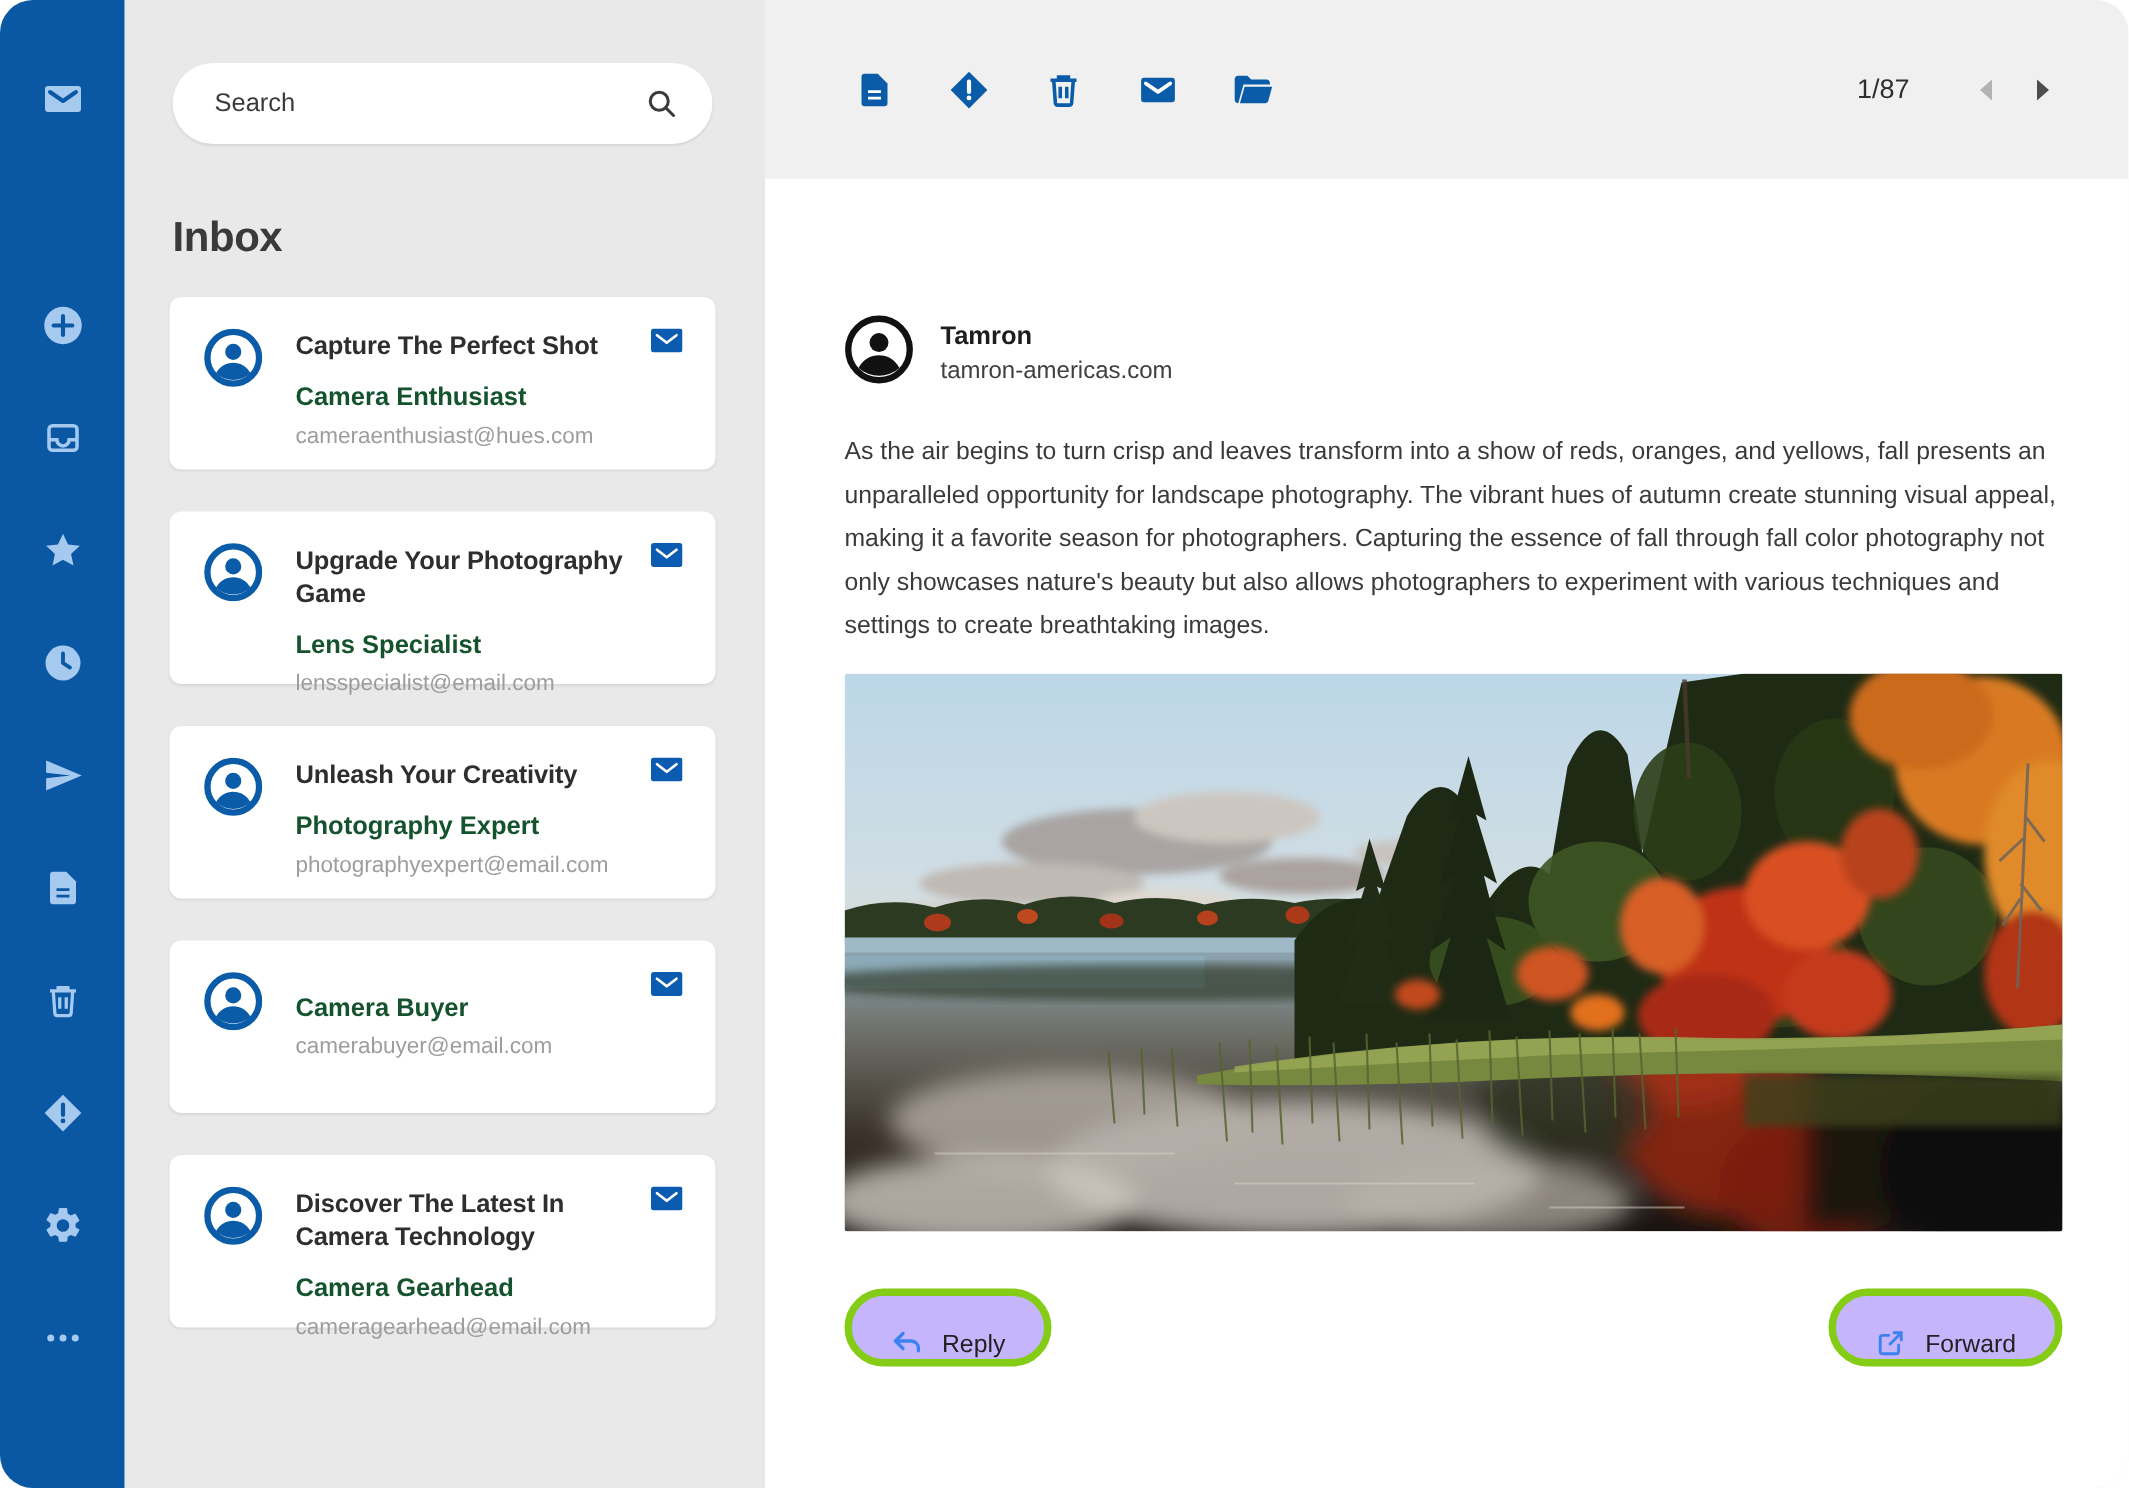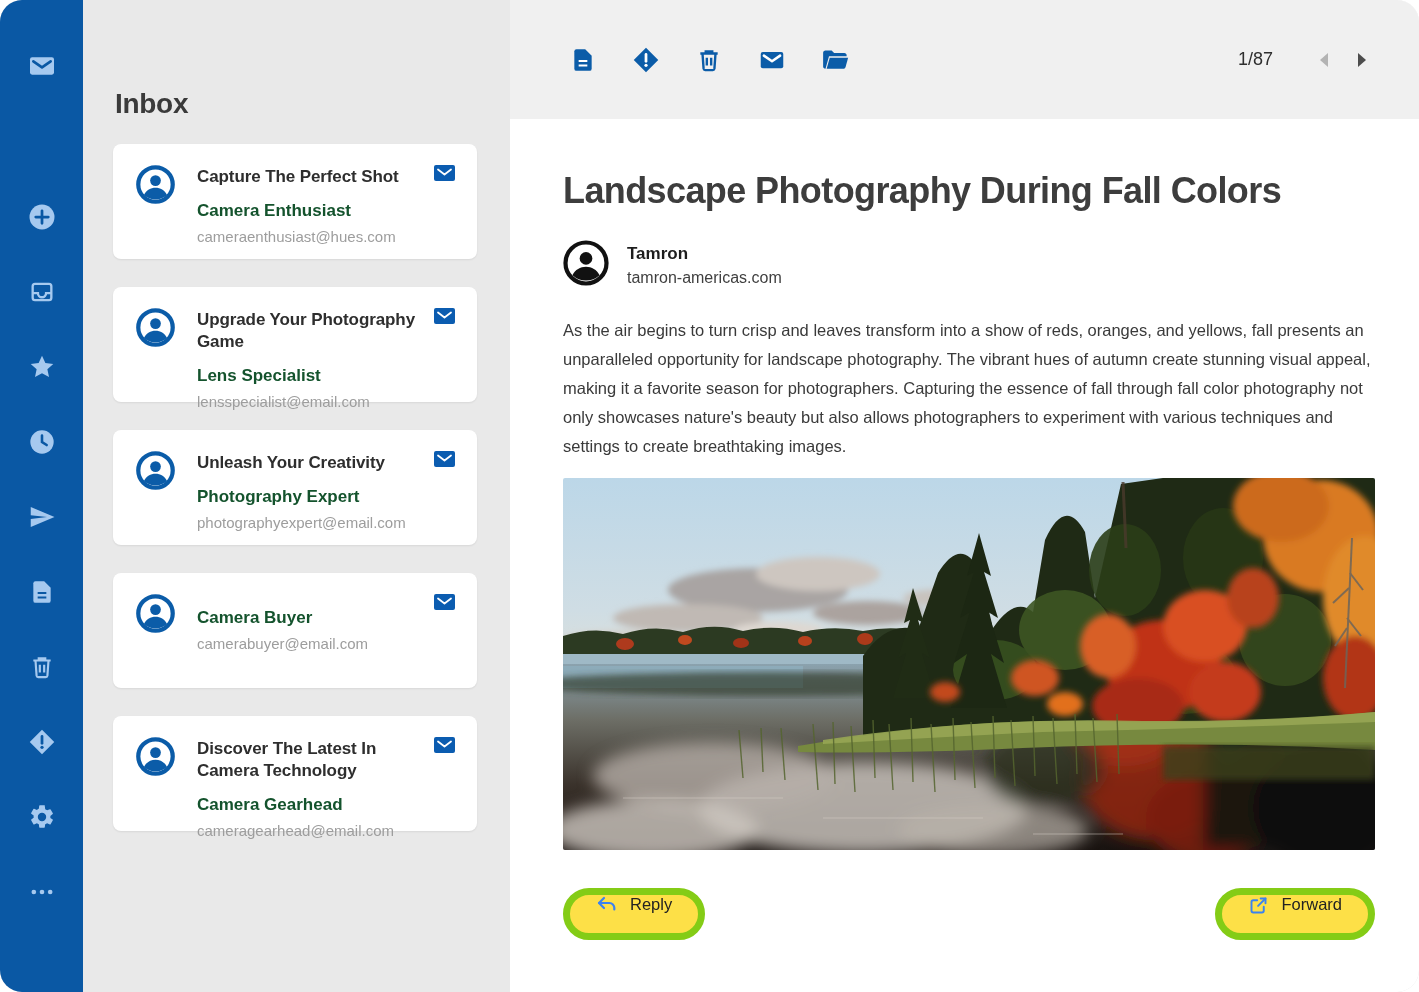--- a/index.html
+++ b/index.html
@@ -32,30 +32,30 @@
   .main { flex:1; display:flex; flex-direction:column; background:#ffffff; }
   .toolbar { height:119px; background:#f0f0f0; display:flex; align-items:center; padding-left:53px; flex:0 0 119px; }
   .tool-btn { width:40px; height:40px; margin-right:23px; display:flex; align-items:center; justify-content:center; cursor:pointer; color:#0b5ca8; }
   .toolbar-spacer { flex:1; }
   .pager { display:flex; align-items:center; margin-right:44px;gap:12px; }
   .pager-count { font-size:18px; color:#2e2e2e; margin-right:26px; }
   .pager-arrow { width:26px; height:26px; display:flex; align-items:center; justify-content:center; cursor:pointer; }
 
   .content { padding:51px 44px 0 53px; }
   .mail-title { font-size:36px; font-weight:800; color:#3d3d3d; letter-spacing:-0.6px; }
-  .sender-row { display:flex; align-items:center; margin-top:28px; }
+  .sender-row { display:flex; align-items:center; margin-top:40px; }
   .sender-meta { margin-left:18px; }
   .sender-name { font-size:17px; font-weight:700; color:#1d1d1d; }
   .sender-domain { font-size:16px; color:#3f3f3f; margin-top:5px; }
   .mail-body { margin-top:26px; width:812px; font-size:16.5px; line-height:29px; color:#3a3a3a; }
   .photo-wrap { margin-top:17px; width:812px; height:372px; border-radius:2px; overflow:hidden; }
   .photo-wrap svg { display:block; width:812px; height:372px; }
 
   .actions { width:812px; display:flex; justify-content:space-between; margin-top:38px; }
-  .pill-btn { display:flex; align-items:flex-start; height:52px; border:7px solid #84cc16; border-radius:26px; background:#fde047; padding:0 26px; cursor:pointer; font-family:"Liberation Sans",sans-serif; }
+  .pill-btn { display:flex; align-items:flex-end; height:52px; border:5px solid #84cc16; border-radius:26px; background:#c4b5fd; padding:0 26px; cursor:pointer; font-family:"Liberation Sans",sans-serif; }
   .pill-btn .btn-icon { margin-right:12px; display:flex; align-items:center; }
   .pill-btn .btn-label { font-size:16.5px; color:#222222; }
 </style>
 </head>
 <body>
 
 <div class="app">
 
   <nav class="rail">
     <div class="rail-icon" style="top:43px">
@@ -120,20 +120,29 @@
     <div class="rail-icon" style="top:869px">
       <svg width="28" height="28" viewBox="0 0 24 24" fill="#a6c9ef">
           <circle cx="5" cy="12" r="2"></circle>
           <circle cx="12" cy="12" r="2"></circle>
           <circle cx="19" cy="12" r="2"></circle>
         </svg>
     </div>
   </nav>
 
   <section class="panel">
+    <div class="searchbox">
+      <input type="text" placeholder="Search" style="">
+      <span class="search-glass">
+        <svg width="24" height="24" viewBox="0 0 24 24" fill="none" stroke="#3a3a3a" stroke-width="2">
+            <circle cx="10.5" cy="10.5" r="6"></circle>
+            <path d="M15 15l5 5" stroke-linecap="round"></path>
+          </svg>
+      </span>
+    </div>
 
     <h1 class="inbox-title">Inbox</h1>
 
     <div class="cards">
 
       <div class="card">
         <span class="card-avatar">
           <svg width="39" height="39" viewBox="0 0 24 24">
               <circle cx="12" cy="12" r="10.6" fill="#ffffff" stroke="#0b5ca8" stroke-width="2.6"></circle>
               <circle cx="12" cy="9.6" r="3.3" fill="#0b5ca8"></circle>
@@ -284,21 +293,20 @@
         </span>
         <span class="pager-arrow">
           <svg width="14" height="16" viewBox="0 0 14 16">
               <path d="M3 1 L11 8 L3 15 Z" fill="#4d4d4d"></path>
             </svg>
         </span>
       </div>
     </div>
 
     <div class="content">
-      <h2 class="mail-title">Landscape Photography During Fall Colors</h2>
 
       <div class="sender-row">
         <span>
           <svg width="46" height="46" viewBox="0 0 24 24">
               <circle cx="12" cy="12" r="10.7" fill="#ffffff" stroke="#111111" stroke-width="2.2"></circle>
               <circle cx="12" cy="9.6" r="3.3" fill="#111111"></circle>
               <path d="M4.9 18.4c1.5-2.9 4.1-4.4 7.1-4.4s5.6 1.5 7.1 4.4a10.6 10.6 0 0 1-14.2 0z" fill="#111111"></path>
             </svg>
         </span>
         <div class="sender-meta">

